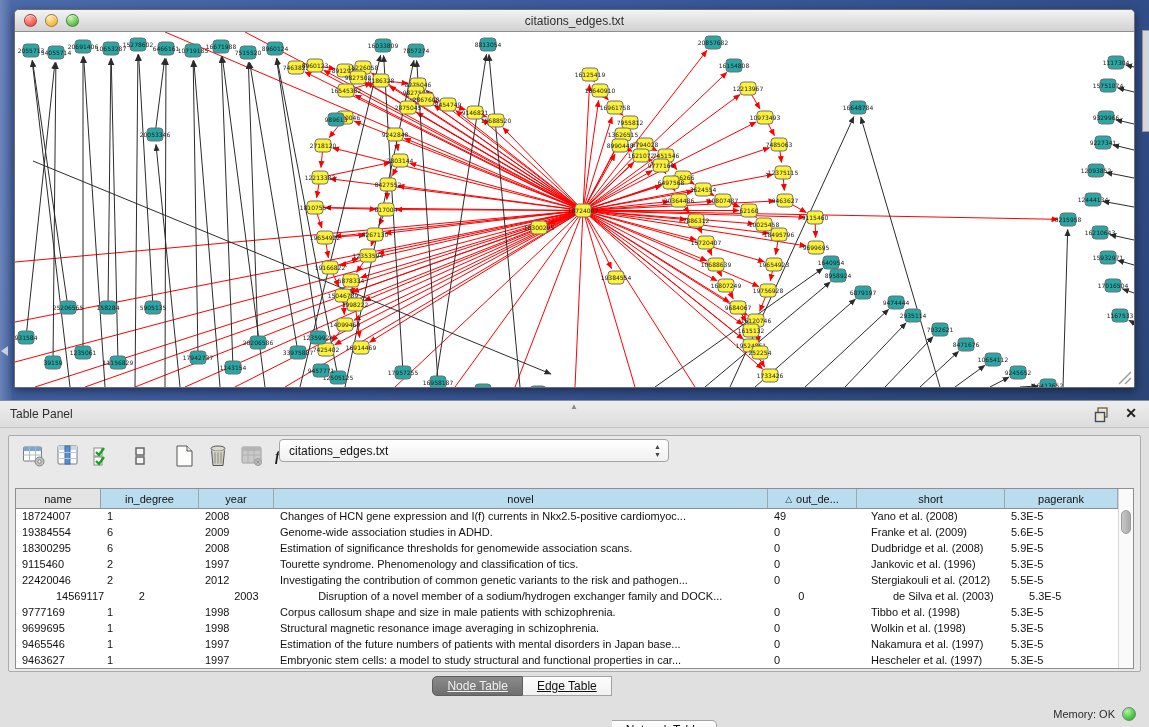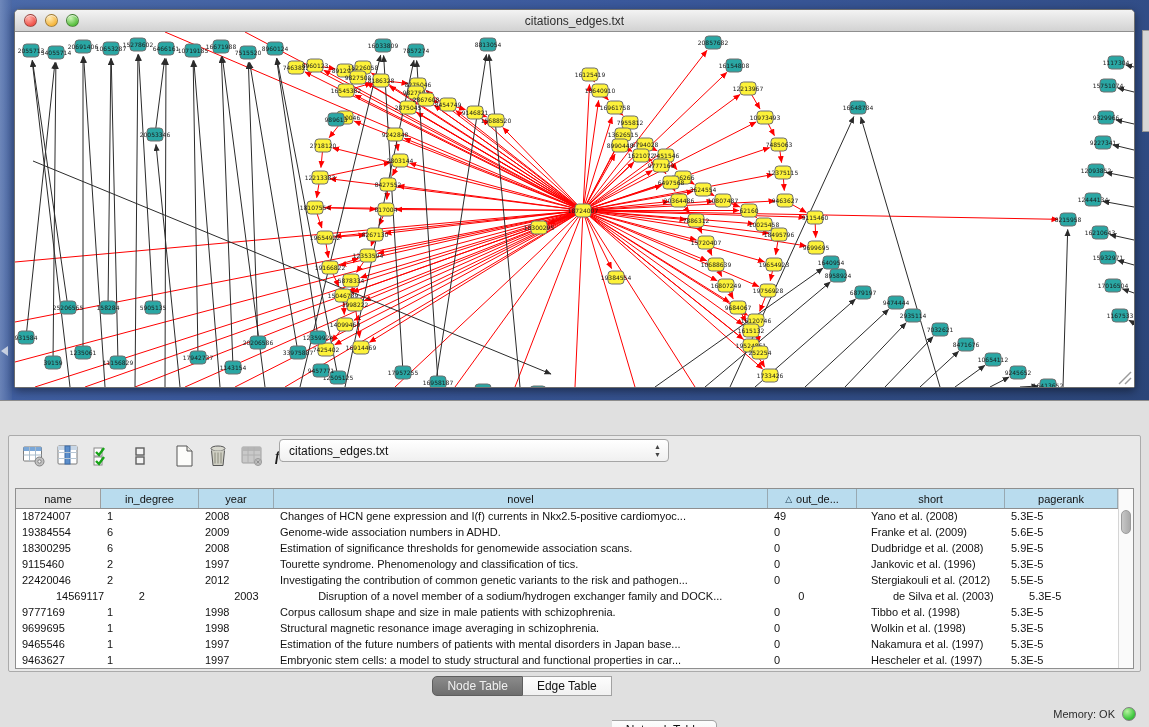--- a/index.html
+++ b/index.html
@@ -61,21 +61,21 @@
   .th .sort { margin-right:4px; font-size:9px; color:#1d3d52; }
   .trow { display:flex; height:16px; cursor:default; }
   .td { overflow:hidden; white-space:nowrap; padding:1px 0 0 6px; }
   .scrollbar { position:absolute; right:0; top:0; width:15px; height:179px; background:#fafafa; border-left:1px solid #d5d5d5; }
   .thumb { position:absolute; left:2px; top:21px; width:10px; height:24px; border-radius:6px;
     background:linear-gradient(90deg,#c7c7c7,#a9a9a9); border:1px solid #9b9b9b; }
 
   .tabs { position:absolute; left:0; right:0; top:275px; display:flex; justify-content:center; }
   .tab { height:20px; display:flex; align-items:center; padding:0 14px; font-size:12px;
     background:linear-gradient(#fdfdfd,#f1f1f1); border:1px solid #a2a2a2; border-left:none;
-    color:#111; cursor:pointer; }
+    color:#111; cursor:pointer;text-decoration:underline; }
   .tab:first-child { border-left:1px solid #a2a2a2; border-radius:5px 0 0 5px; }
   .tab:last-child { border-radius:0 5px 5px 0;margin-top:44px; }
   .tab.active { background:linear-gradient(#8b8b8b,#6e6e6e); color:#f1f1f1; border-color:#5e5e5e; }
 
   .statusbar { position:absolute; left:0; top:300px; width:1149px; height:27px; }
   .mem { position:absolute; right:34px; top:7px; font-size:11px; color:#2c2c2c; }
   .orb { position:absolute; right:13px; top:6px; width:14px; height:14px; border-radius:50%;
     border:1px solid #7f7f7f; background:radial-gradient(circle at 35% 28%,#b7f3a0,#3dc73d 65%,#2da02d); }
 </style>
 </head>
@@ -839,20 +839,31 @@
         <g stroke="#9a9a9a" stroke-width="1.5">
           <line x1="1104" y1="352" x2="1116" y2="340"></line>
           <line x1="1110" y1="352" x2="1116" y2="346"></line>
         </g>
       </svg>
     </div>
   </div>
 </div>
 
 <div class="table-panel">
+  <div class="tp-header">
+    <span class="tp-title">Table Panel</span>
+    <span class="tp-caret">▲</span>
+    <span class="tp-float">
+      <svg width="17" height="17" viewBox="0 0 17 17">
+        <rect x="4" y="2" width="9" height="9" fill="none" stroke="#7a6a3a" stroke-width="1.4"></rect>
+        <rect x="1.5" y="6.5" width="9" height="9" fill="#ece6d4" stroke="#3c4b66" stroke-width="1.4"></rect>
+      </svg>
+    </span>
+    <span class="tp-close">✕</span>
+  </div>
 
   <div class="tp-body">
     <div class="toolbar" id="toolbar">
         <span class="tbtn">
           <svg width="24" height="24" viewBox="0 0 24 24">
             <rect x="1.5" y="3" width="18" height="14" rx="1" fill="#fff" stroke="#7a7a7a"></rect>
             <rect x="1.5" y="3" width="18" height="4" fill="#7aa7d8"></rect>
             <path d="M1.5 11h18M7.5 3v14M13.5 3v14" stroke="#a9bccb" fill="none"></path>
             <circle cx="17.5" cy="17.5" r="4.5" fill="#c0c0c0" stroke="#828282"></circle>
             <circle cx="17.5" cy="17.5" r="1.7" fill="#efefef" stroke="#828282"></circle>
@@ -949,21 +960,21 @@
             <div class="td" style="width: 75px;">2008</div>
             <div class="td" style="width: 494px;">Changes of HCN gene expression and I(f) currents in Nkx2.5-positive cardiomyoc...</div>
             <div class="td" style="width: 89px;">49</div>
             <div class="td" style="width: 148px; padding-left: 14px;">Yano et al. (2008)</div>
             <div class="td" style="width: 113px;">5.3E-5</div>
           </div>
           <div class="trow">
             <div class="td" style="width: 85px;">19384554</div>
             <div class="td" style="width: 98px;">6</div>
             <div class="td" style="width: 75px;">2009</div>
-            <div class="td" style="width: 494px;">Genome-wide association numbers in ADHD.</div>
+            <div class="td" style="width: 494px;">Genome-wide association studies in ADHD.</div>
             <div class="td" style="width: 89px;">0</div>
             <div class="td" style="width: 148px; padding-left: 14px;">Franke et al. (2009)</div>
             <div class="td" style="width: 113px;">5.6E-5</div>
           </div>
           <div class="trow">
             <div class="td" style="width: 85px;">18300295</div>
             <div class="td" style="width: 98px;">6</div>
             <div class="td" style="width: 75px;">2008</div>
             <div class="td" style="width: 494px;">Estimation of significance thresholds for genomewide association scans.</div>
             <div class="td" style="width: 89px;">0</div>

